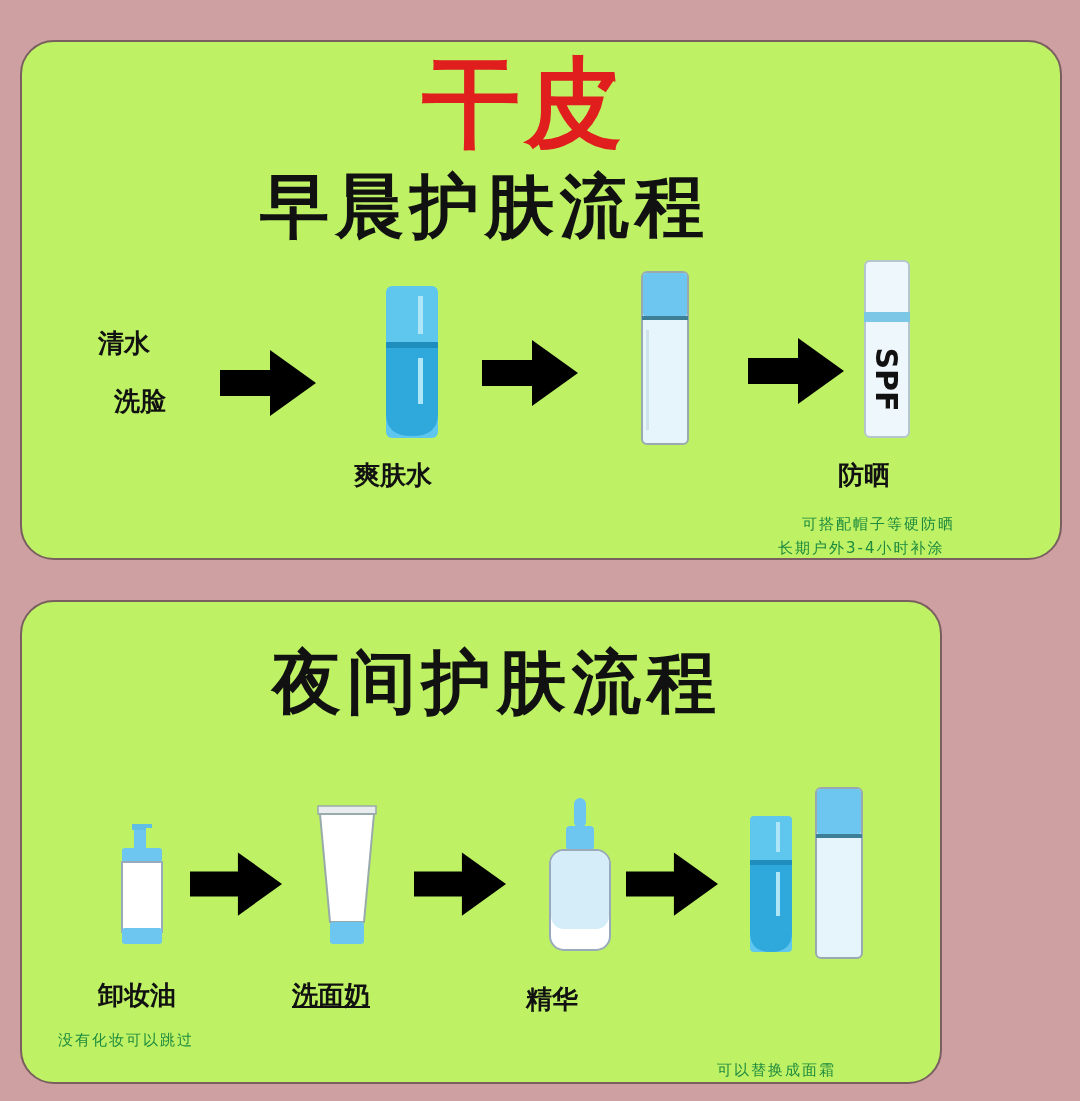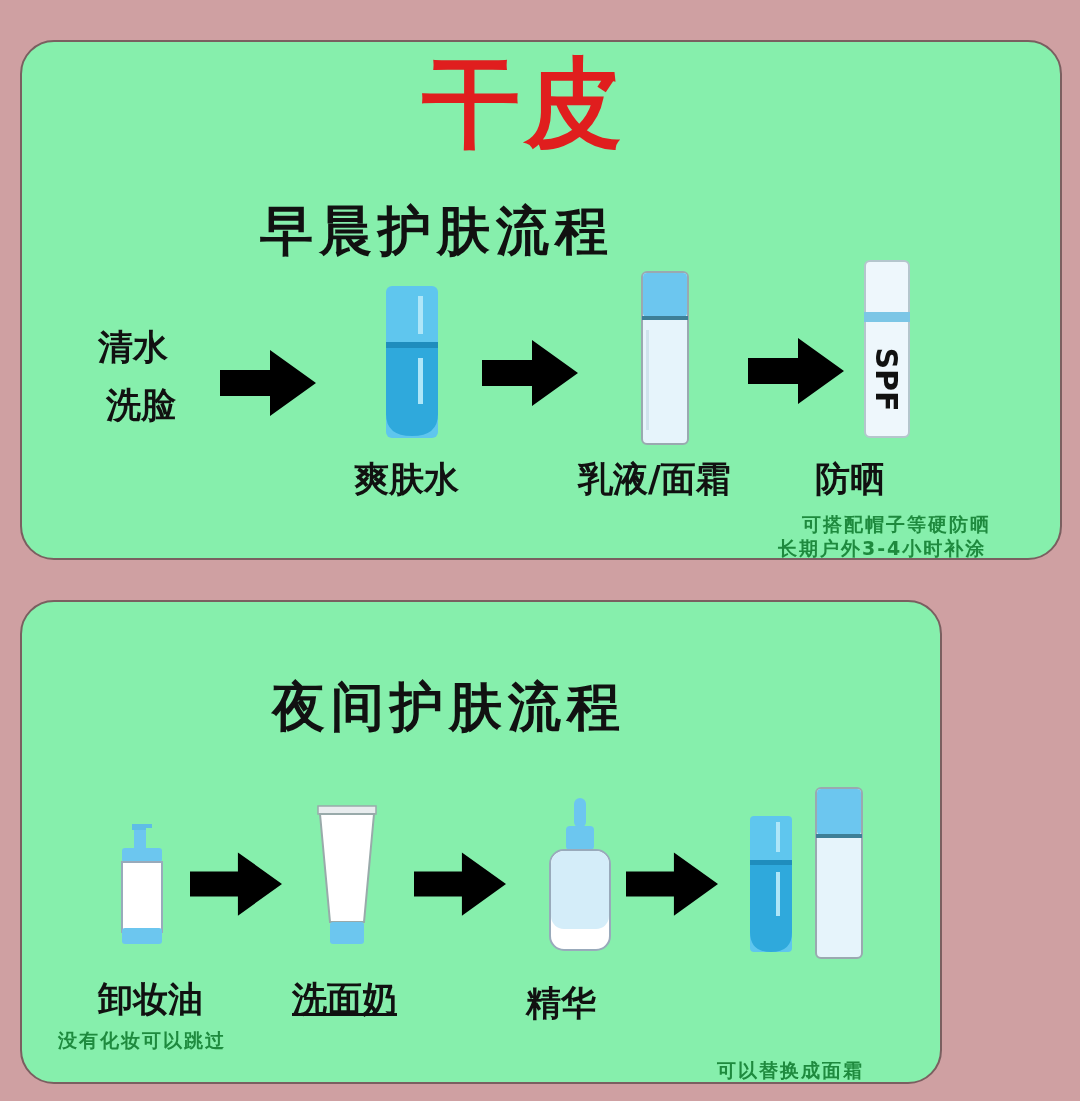--- a/index.html
+++ b/index.html
@@ -1,36 +1,36 @@
 <!DOCTYPE html>
 <html><head>
 <meta charset="utf-8">
 <style>
   html,body{margin:0;padding:0;}
   body{width:1080px;height:1101px;background:#cfa0a2;position:relative;overflow:hidden;font-family:"DejaVu Sans","Liberation Sans",sans-serif;}
-  .card{position:absolute;background:#86efac;border:2px solid #7a5f60;border-radius:34px;box-sizing:border-box;}
+  .card{position:absolute;background:#bef264;border:2px solid #7a5f60;border-radius:34px;box-sizing:border-box;}
   #card1{left:20px;top:40px;width:1042px;height:520px;}
   #card2{left:20px;top:600px;width:922px;height:484px;}
   .abs{position:absolute;}
   .title-red{color:#e01e1e;font-weight:bold;font-size:98px;letter-spacing:4px;line-height:1;}
-  .title-black{color:#111;font-weight:bold;font-size:53px;letter-spacing:6px;line-height:1;margin-top:32px;}
-  .label{color:#111;font-weight:bold;font-size:35px;line-height:1;white-space:nowrap;}
-  .note{color:#1e8a3e;font-weight:bold;font-size:19px;line-height:24px;letter-spacing:2px;white-space:nowrap;}
+  .title-black{color:#111;font-weight:bold;font-size:69px;letter-spacing:6px;line-height:1;}
+  .label{color:#111;font-weight:bold;font-size:26px;line-height:1;white-space:nowrap;}
+  .note{color:#1e8a3e;font-weight:normal;font-size:15px;line-height:24px;letter-spacing:2px;white-space:nowrap;}
   .arrow{position:absolute;}
   .product{position:absolute;}
 </style>
 </head>
 <body>
 
 <div class="card" id="card1">
   <div class="abs title-red" style="left:400px;top:12px;">干皮</div>
   <div class="abs title-black" style="left:238px;top:130px;">早晨护肤流程</div>
 
   <div class="abs label" style="left:76px;top:288px;">清水</div>
-  <div class="abs label" style="left:84px;top:346px;">洗脸</div>
+  <div class="abs label" style="left:92px;top:346px;">洗脸</div>
 
   <svg class="arrow" style="left:198px;top:308px;" width="96" height="66" viewBox="0 0 96 66">
     <path d="M0 20 H50 V0 L96 33 L50 66 V46 H0 Z" fill="#000"></path>
   </svg>
 
   <svg class="product" style="left:362px;top:242px;" width="56" height="156" viewBox="0 0 56 156">
     <rect x="2" y="2" width="52" height="152" rx="6" fill="#5fc6ee"></rect>
     <path d="M2 60 H54 V130 Q54 152 28 152 Q2 152 2 130 Z" fill="#2fa9dc"></path>
     <rect x="2" y="58" width="52" height="6" fill="#1f8dbd"></rect>
     <rect x="34" y="12" width="5" height="38" fill="#aee6f8"></rect>
@@ -51,22 +51,21 @@
   <svg class="arrow" style="left:726px;top:296px;" width="96" height="66" viewBox="0 0 96 66">
     <path d="M0 20 H50 V0 L96 33 L50 66 V46 H0 Z" fill="#000"></path>
   </svg>
 
   <div class="product" style="left:842px;top:218px;width:46px;height:178px;background:#eef7fc;border:2px solid #b5c6cd;border-radius:6px;box-sizing:border-box;">
     <div style="position:absolute;left:-2px;right:-2px;top:50px;height:10px;background:#7cc6e6;"></div>
     <div style="position:absolute;left:-30px;top:100px;width:100px;text-align:center;transform:rotate(90deg);font-weight:bold;font-size:30px;color:#111;">SPF</div>
   </div>
 
   <div class="abs label" style="left:332px;top:420px;">爽肤水</div>
-  <div class="abs label" style="left:556px;top:420px;">乳液/面霜</div>
-  <div class="abs label" style="left:793px;top:420px;font-family:Liberation Serif, serif;">防晒</div>
+  <div class="abs label" style="left:816px;top:420px;">防晒</div>
 
   <div class="abs note" style="left:780px;top:470px;">可搭配帽子等硬防晒</div>
   <div class="abs note" style="left:756px;top:494px;">长期户外3-4小时补涂</div>
 </div>
 
 <div class="card" id="card2">
   <div class="abs title-black" style="left:250px;top:46px;">夜间护肤流程</div>
 
   <svg class="product" style="left:98px;top:222px;" width="44" height="122" viewBox="0 0 44 122">
     <rect x="12" y="0" width="14" height="6" fill="#5fbde6"></rect>

